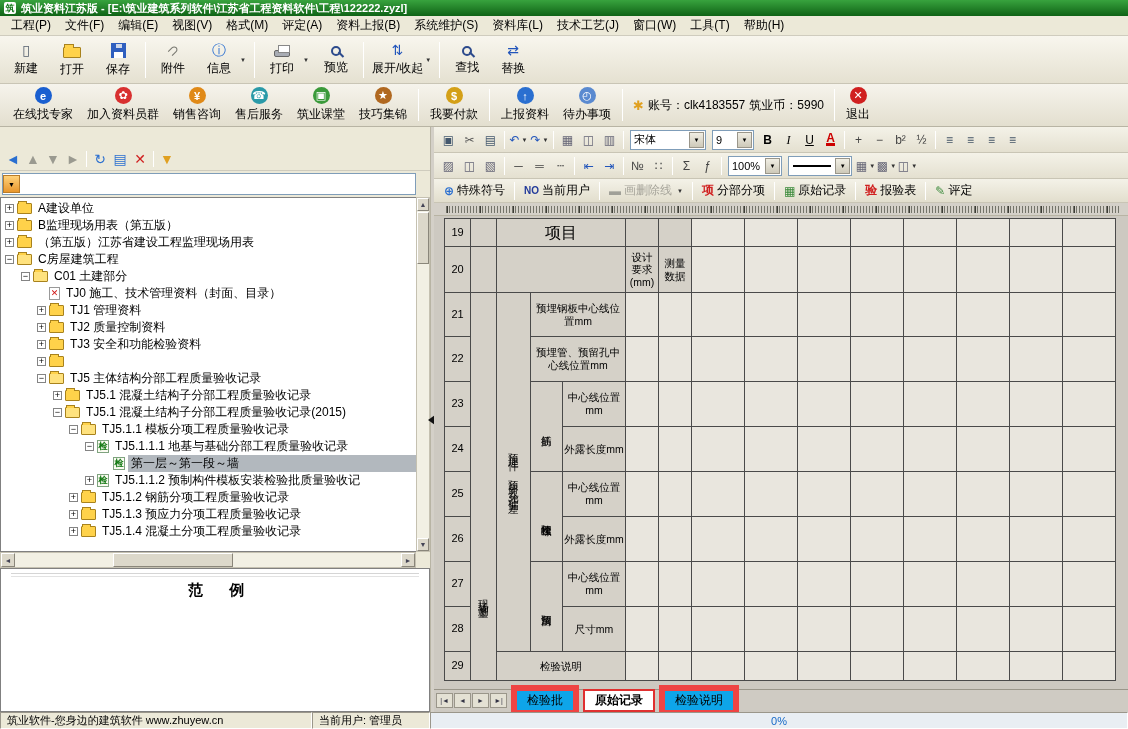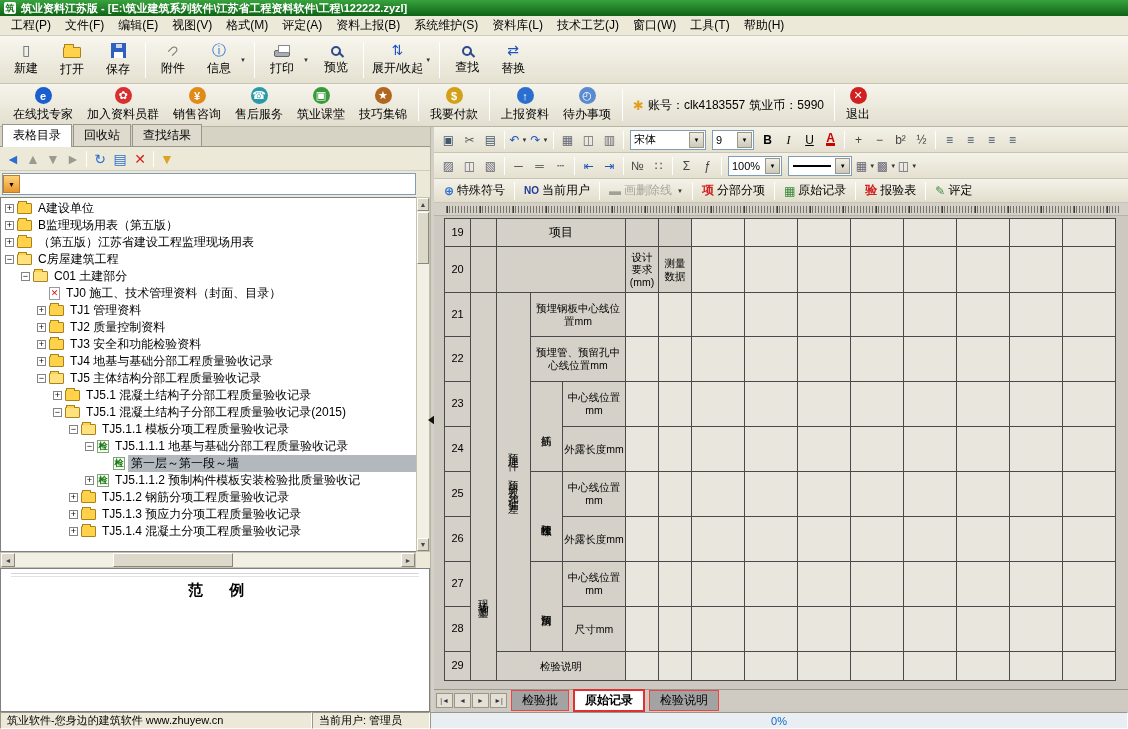--- a/index.html
+++ b/index.html
@@ -100,21 +100,21 @@
 .gridbox{position:absolute;left:10px;top:2px;width:672px;height:463px;border-left:1px solid #4a4a4a;border-top:1px solid #4a4a4a;border-bottom:1px solid #4a4a4a;overflow:hidden}
 .gc{position:absolute;border-right:1px solid #4a4a4a;border-bottom:1px solid #4a4a4a;display:flex;align-items:center;justify-content:center;text-align:center;font-size:10.5px;line-height:1.2;overflow:hidden;padding:1px}
 .gh{background:#d5d1c8}
 .gd{background:#e9e6de}
 .gnum{font-size:11px}
 .vt{writing-mode:vertical-rl}
 .vt-sp{letter-spacing:4px}
 
 .sheetbar{position:absolute;left:0;top:562px;width:694px;height:21px;background:#cfcbc3;border-top:1px solid #9a968a;display:flex;align-items:center;padding:0 2px;gap:1px}
 .snav{width:17px;height:15px;border:1px solid #9a968a;background:#e4e1d4;font-size:7px;display:flex;align-items:center;justify-content:center;color:#334;flex:0 0 auto}
-.sheet-tab{padding:1px 10px;border:1px solid #ef4444;background:#a3a3a3;font-size:12px;white-space:nowrap;margin-left:3px}
+.sheet-tab{padding:1px 10px;border:6px solid #ef4444;background:#0ea5e9;font-size:12px;white-space:nowrap;margin-left:3px}
 .sheet-tab.active{background:#fff;border:2px solid #e03030;font-weight:bold}
 
 .statusbar{position:absolute;left:0;top:712px;width:1128px;height:17px;background:#ece9d8;display:flex;font-size:11px}
 .sb-sec{border:1px solid;border-color:#9a968a #fff #fff #9a968a;display:flex;align-items:center;padding:0 6px;white-space:nowrap;overflow:hidden}
 .sb1{flex:0 0 312px}
 .sb2{flex:0 0 118px}
 .sb3{flex:1;justify-content:center;color:#1569c8;background:#e9eef3}
 </style>
 </head>
 <body>
@@ -258,25 +258,20 @@
         <span>筑业币：5990</span>
       </div>
       <div class="tsep2"></div>
       <div class="tb2-btn">
         <span class="tb2-ico" style="background: rgb(208, 32, 32);">✕</span>
         <span class="tb2-label">退出</span>
       </div>
     </div>
 
   <div class="left-panel">
-    <div class="lp-tabs">
-        <div class="lp-tab active">表格目录</div>
-        <div class="lp-tab">回收站</div>
-        <div class="lp-tab">查找结果</div>
-      </div>
     <div class="lp-toolbar">
         <div class="lt-btn">
           <span class="gly" style="color: rgb(42, 111, 208);">◄</span>
         </div>
         <div class="lt-btn">
           <span class="gly" style="color: rgb(154, 154, 144);">▲</span>
         </div>
         <div class="lt-btn">
           <span class="gly" style="color: rgb(154, 154, 144);">▼</span>
         </div>
@@ -343,21 +338,20 @@
           <span class="tlabel">TJ2 质量控制资料</span>
         </div>
         <div class="tree-row" style="padding-left: 36px;">
           <span class="ebox">+</span>
           <span class="tico tico-folder"></span>
           <span class="tlabel">TJ3 安全和功能检验资料</span>
         </div>
         <div class="tree-row" style="padding-left: 36px;">
           <span class="ebox">+</span>
           <span class="tico tico-folder"></span>
-          <span class="tlabel">TJ4 地基与基础分部工程质量验收记录</span>
         </div>
         <div class="tree-row" style="padding-left: 36px;">
           <span class="ebox">−</span>
           <span class="tico tico-folder-open"></span>
           <span class="tlabel">TJ5 主体结构分部工程质量验收记录</span>
         </div>
         <div class="tree-row" style="padding-left: 52px;">
           <span class="ebox">+</span>
           <span class="tico tico-folder"></span>
           <span class="tlabel">TJ5.1 混凝土结构子分部工程质量验收记录</span>
@@ -613,21 +607,21 @@
     <div class="ruler">
         <span class="ruler-ticks"></span>
       </div>
 
     <div class="docarea">
       <div class="gridbox">
 
         <div class="gc gh" style="left:26px;top:0;width:26px;height:28px"></div>
         <div class="gc gh" style="left:26px;top:28px;width:26px;height:46px"></div>
         <div class="gc gh vt" style="left:26px;top:74px;width:26px;height:608px;letter-spacing:3px">现场测量</div>
-        <div class="gc gh" style="left:52px;top:0;width:129px;height:28px;font-size:12px">项目</div>
+        <div class="gc gh" style="left:52px;top:0;width:129px;height:28px;font-size:16px">项目</div>
         <div class="gc gh" style="left:52px;top:28px;width:129px;height:46px"></div>
         <div class="gc gh" style="left:181px;top:0;width:33px;height:28px"></div>
         <div class="gc gh" style="left:214px;top:0;width:33px;height:28px"></div>
         <div class="gc gh" style="left:181px;top:28px;width:33px;height:46px">设计要求(mm)</div>
         <div class="gc gh" style="left:214px;top:28px;width:33px;height:46px">测量数据</div>
         <div class="gc gh vt vt-sp" style="left:52px;top:74px;width:34px;height:359px">预埋件、预留孔允许偏差</div>
         <div class="gc gh" style="left:86px;top:118px;width:95px;height:45px">预埋管、预留孔中心线位置mm</div>
         <div class="gc gh" style="left:86px;top:74px;width:95px;height:44px">预埋钢板中心线位置mm</div>
         <div class="gc gh vt" style="left:86px;top:163px;width:32px;height:90px">插筋</div>
         <div class="gc gh" style="left:118px;top:163px;width:63px;height:45px">中心线位置mm</div>

